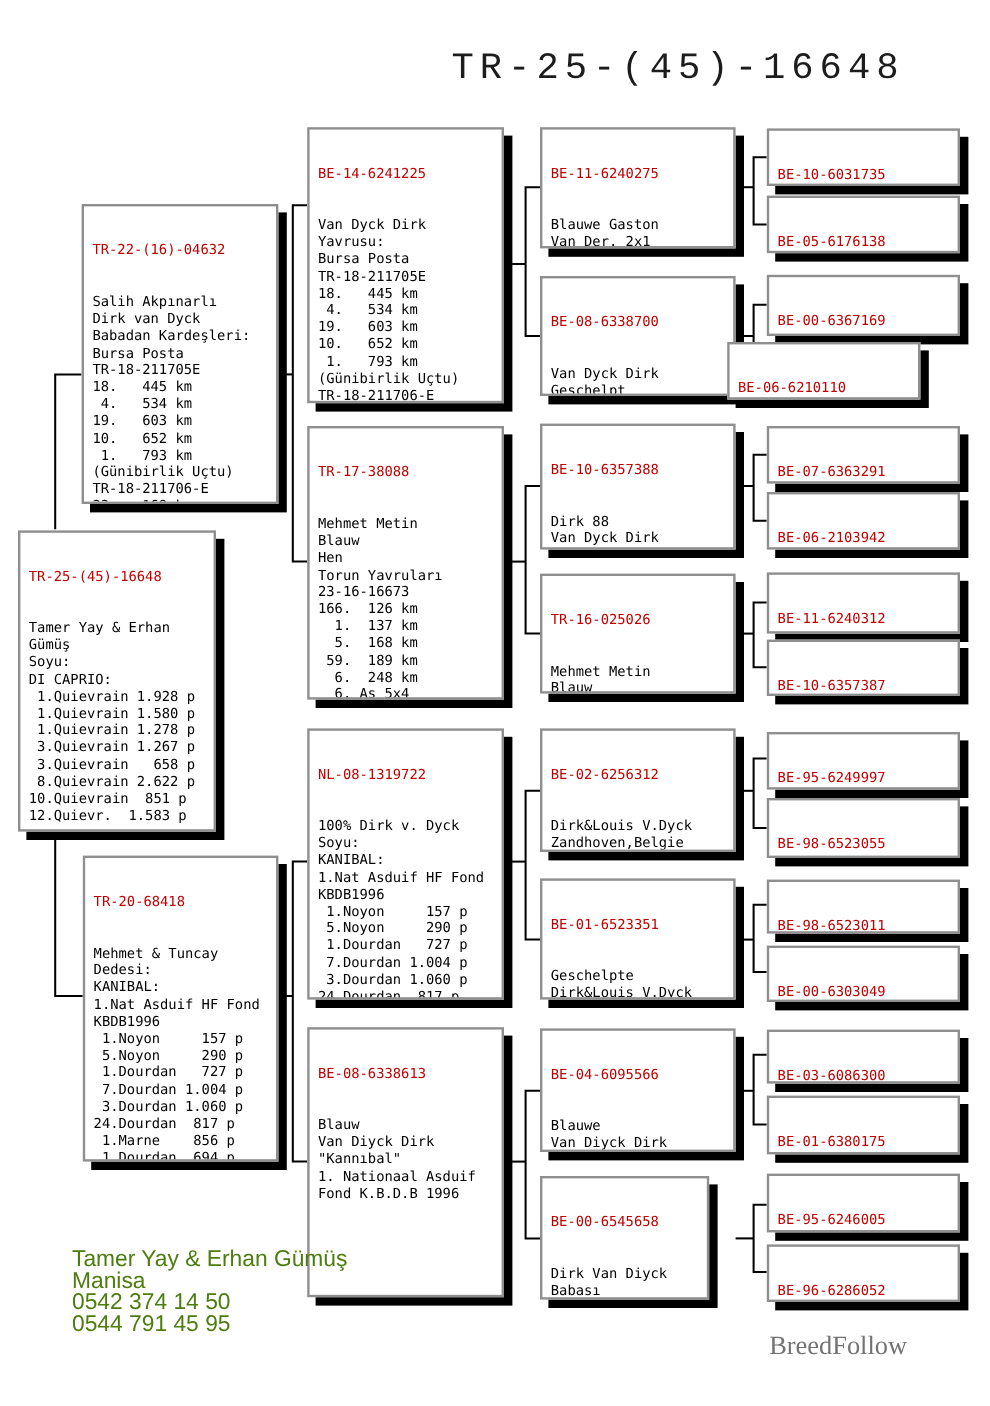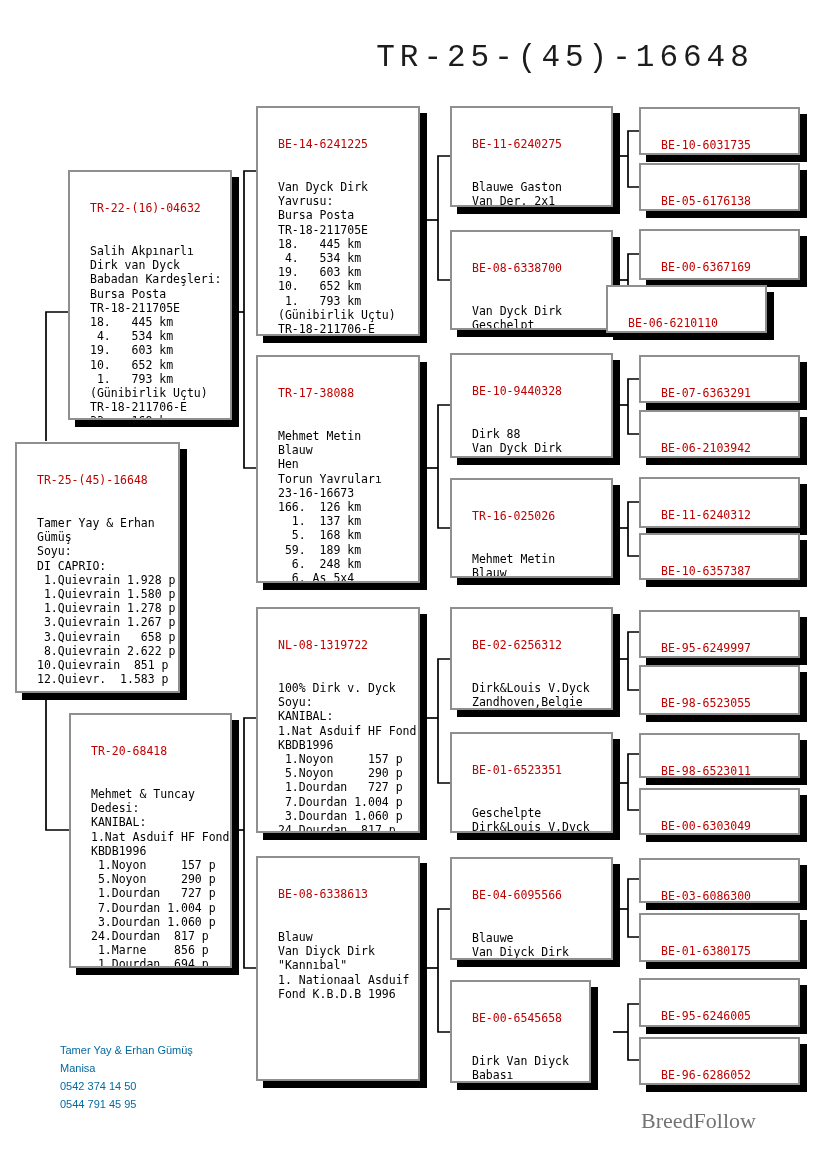--- a/index.html
+++ b/index.html
@@ -4,25 +4,25 @@
 <style>
   html,body{margin:0;padding:0;background:#e8e8e8;}
   .page{position:relative;width:825px;height:1172px;background:#ffffff;overflow:hidden;
         font-family:"DejaVu Sans Mono",monospace;}
   .title{position:absolute;top:40px;left:565px;transform:translateX(-50%);
          font-family:"Liberation Mono",monospace;font-size:31px;letter-spacing:5px;
          color:#1c1c1c;white-space:nowrap;}
   .connectors{position:absolute;left:0;top:0;width:825px;height:1172px;}
   .box{position:absolute;background:#ffffff;border:2px solid #8f8f8f;
        box-shadow:7px 7px 0 #000000;box-sizing:border-box;
-       padding:1px 20px;font-size:11.5px;line-height:14.2px;
+       padding:1px 7px;font-size:11.5px;line-height:14.2px;
        white-space:pre;overflow:hidden;color:#000;}
   .ring{color:#c00000;}
   .owner{position:absolute;left:60px;top:1041px;font-family:"Liberation Sans",sans-serif;
-         font-size:11px;line-height:18px;color:#0369a1;white-space:pre;}
+         font-size:19px;line-height:18px;color:#4d7c0f;white-space:pre;}
   .brand{position:absolute;left:641px;top:1108px;font-family:"Liberation Serif",serif;
          font-size:22px;color:#737373;}
 </style>
 </head>
 <body>
 
 <div class="page">
 
   <div class="title">TR-25-(45)-16648</div>
 
@@ -183,21 +183,21 @@
   <div class="box" style="left:450px;top:230px;width:163px;height:100px">
     <div class="ring">BE-08-6338700</div>
     <div>Van Dyck Dirk
 Geschelpt
 Babası
 Dourdan 1.e 719d 7.e 8
 99d
 13.e 1538d 145.e 2374d</div>
   </div>
   <div class="box" style="left:450px;top:353px;width:163px;height:105px">
-    <div class="ring">BE-10-9440328</div>
+    <div class="ring">BE-10-6357388</div>
     <div>Dirk 88
 Van Dyck Dirk
 Mavi
 Grandfather to:
 Shelly
 TR-19-111116 Dişi</div>
   </div>
   <div class="box" style="left:450px;top:478px;width:163px;height:100px">
     <div class="ring">TR-16-025026</div>
     <div>Mehmet Metin

